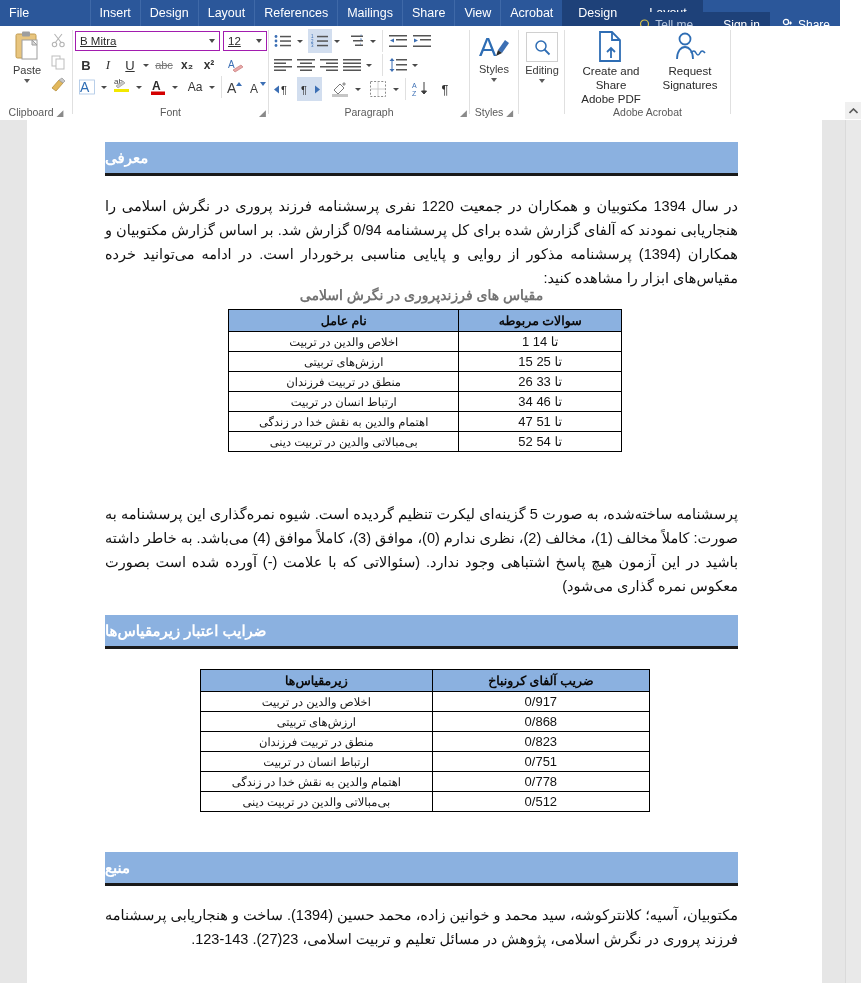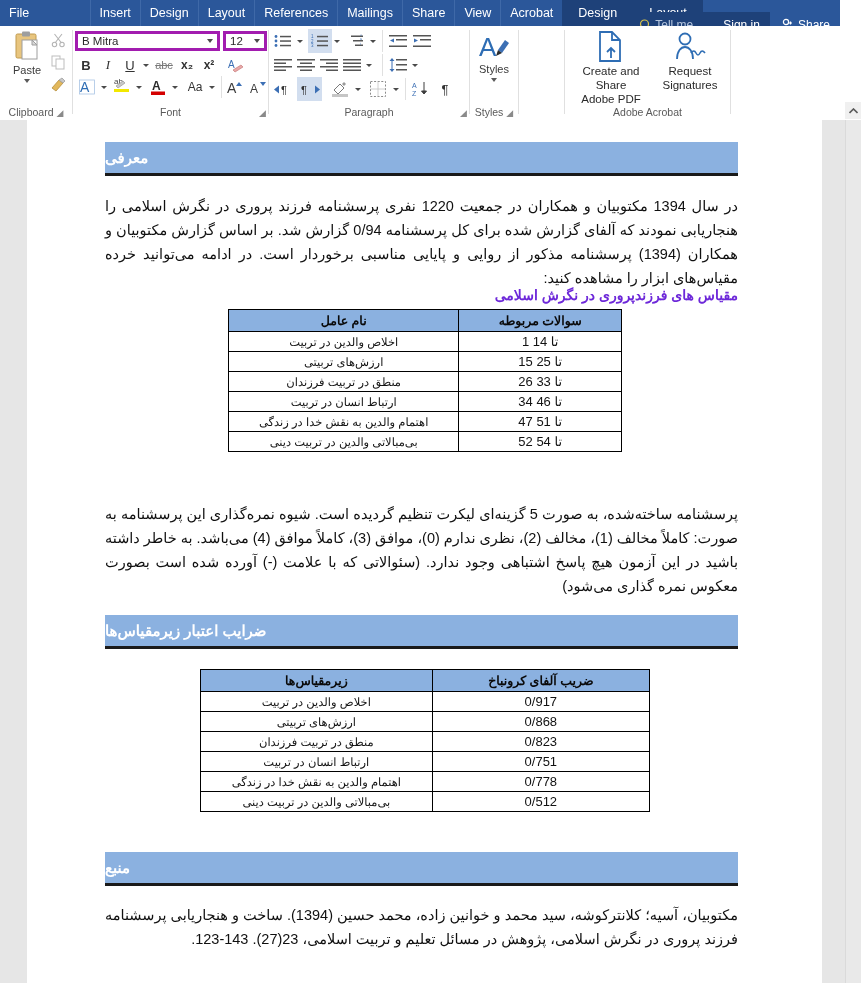--- a/index.html
+++ b/index.html
@@ -46,23 +46,23 @@
   
   .paste-btn{
     position:absolute;left:6px;top:4px;width:42px;height:68px;
     display:flex;flex-direction:column;align-items:center;justify-content:flex-start;
   }
   .paste-lbl{font-size:11px;color:#3B3B3B;margin-top:2px;}
   .caret{width:0;height:0;border-left:3.5px solid transparent;border-right:3.5px solid transparent;border-top:4px solid #5A5A5A;margin-top:3px;}
   .mini-btn{position:absolute;width:20px;height:20px;display:flex;align-items:center;justify-content:center;}
   
   .fontbox{
-    position:absolute;border:3px solid #a21caf;background:#fff;
+    position:absolute;border:1px solid #a21caf;background:#fff;
     display:flex;align-items:center;box-sizing:border-box;
-    font-size:11.5px;color:#2A2A2A;padding-left:4px;
+    font-size:11.5px;color:#2A2A2A;padding-left:4px;text-decoration:underline;
   }
   .fontbox .dd{margin-left:auto;margin-right:4px;width:0;height:0;
     border-left:3.5px solid transparent;border-right:3.5px solid transparent;border-top:4px solid #4A4A4A;}
   .rbtn{
     position:absolute;display:flex;align-items:center;justify-content:center;
     font-size:12px;color:#333;box-sizing:border-box;
   }
   .rbtn.on{background:#D2DEEF;}
   .smallcaret{width:0;height:0;border-left:3px solid transparent;border-right:3px solid transparent;border-top:3.5px solid #4A4A4A;}
   
@@ -90,22 +90,22 @@
     display:flex;align-items:center;justify-content:flex-end;
     box-sizing:border-box;padding-right:14px;
   }
   .hbar span{color:#ffffff;font-size:15px;font-weight:bold;}
   .para{
     position:absolute;left:78px;width:633px;
     text-align:justify;font-size:14.5px;color:#101010;line-height:24px;
     direction:rtl;
   }
   .tcaption{
-    position:absolute;left:78px;width:633px;
-    font-size:14px;font-weight:bold;color:#6d28d9;
+    position:absolute;left:78px;width:633px;text-align:center;
+    font-size:14px;font-weight:bold;color:#737373;
   }
   table.doctab{
     position:absolute;border-collapse:collapse;direction:rtl;
     border:1px solid #000;
   }
   table.doctab th{
     background:#8BB1E0;color:#0A0A0A;font-weight:bold;font-size:12.5px;
     border:1px solid #000;text-align:center;padding:3px 2px;
   }
   table.doctab td{
@@ -455,20 +455,32 @@
       <div style="font-size:11px;color:#3B3B3B;margin-top:1px;">Styles</div>
       <div class="caret"></div>
     </div>
     <div class="grplabel">
       <span>Styles</span>
       <span class="dlg">◢</span>
     </div>
   </div>
   <div class="vsep" style="left:518px;"></div>
 
+  <div class="grp" style="left:519px;width:45px;">
+    <div style="position:absolute;left:6px;top:6px;width:34px;height:64px;display:flex;flex-direction:column;align-items:center;">
+      <div style="width:30px;height:28px;border:1px solid #D0D0D0;display:flex;align-items:center;justify-content:center;">
+        <svg width="17" height="17" viewBox="0 0 17 17">
+          <circle cx="7" cy="7" r="5" fill="none" stroke="#2E6DB4" stroke-width="1.5"></circle>
+          <line x1="10.5" y1="10.5" x2="15.5" y2="15.5" stroke="#2E6DB4" stroke-width="1.8"></line>
+        </svg>
+      </div>
+      <div style="font-size:11px;color:#3B3B3B;margin-top:2px;">Editing</div>
+      <div class="caret"></div>
+    </div>
+  </div>
   <div class="vsep" style="left:564px;"></div>
 
   <div class="grp" style="left:565px;width:165px;">
     <div style="position:absolute;left:5px;top:5px;width:82px;display:flex;flex-direction:column;align-items:center;">
       <svg width="30" height="31" viewBox="0 0 30 31">
         <path d="M4 1 h12 l8 8 v21 h-20z" fill="none" stroke="#2E6DB4" stroke-width="1.8"></path>
         <path d="M16 1 v8 h8" fill="none" stroke="#2E6DB4" stroke-width="1.8"></path>
         <path d="M15 27 v-9 M11 21 l4 -4 l4 4" fill="none" stroke="#2E6DB4" stroke-width="1.8"></path>
       </svg>
       <div style="font-size:11.5px;color:#2A2A2A;line-height:14px;text-align:center;margin-top:2px;">

